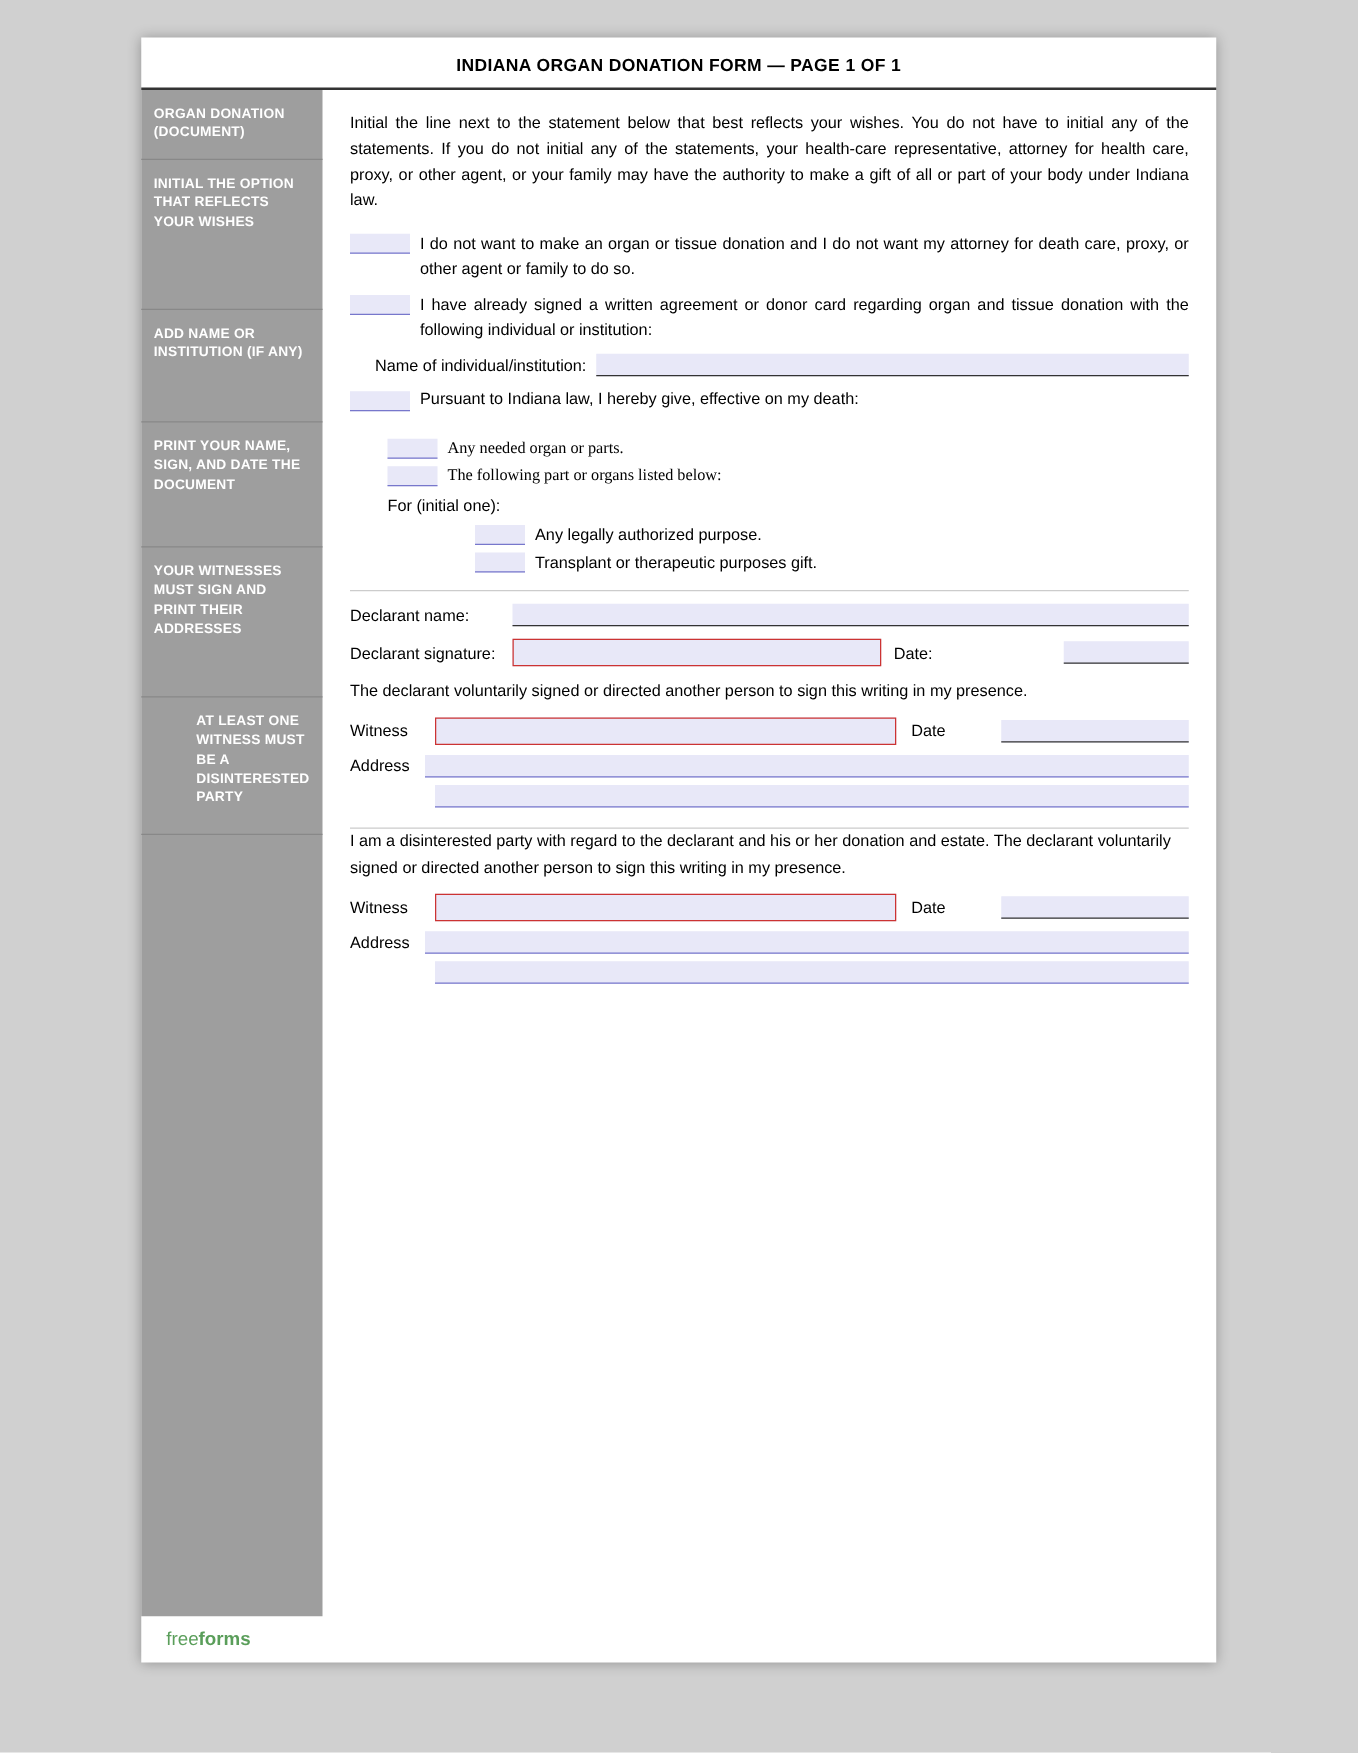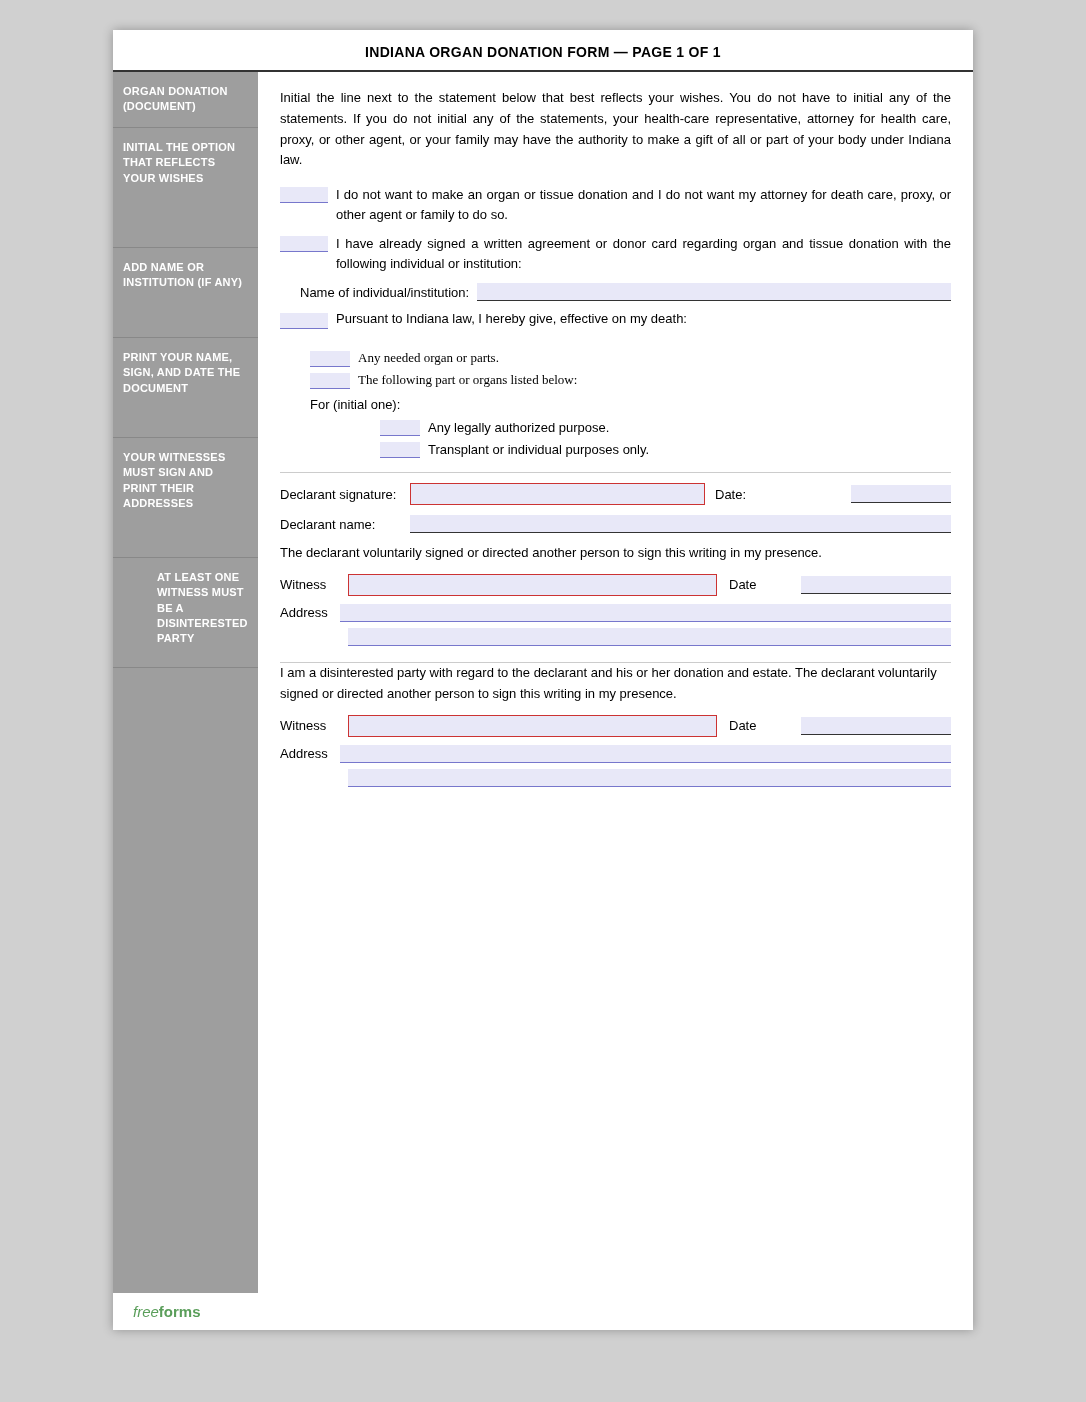--- a/index.html
+++ b/index.html
@@ -238,21 +238,20 @@
       padding: 10px 20px;
       font-size: 13px;
       color: #666;
     }
     .freeforms-logo {
       color: #5a9e5a;
       font-size: 15px;
     }
     .freeforms-logo span.free {
       font-weight: normal;
-      font-style: italic;
     }
     .freeforms-logo span.forms {
       font-weight: bold;
     }
   </style>
 </head>
 <body>
 
 <div class="page-wrapper">
   <div class="title-bar">INDIANA ORGAN DONATION FORM — PAGE 1 OF 1</div>
@@ -312,34 +311,34 @@
 
       <div class="for-initial">For (initial one):</div>
 
       <div class="purpose-options">
         <div class="purpose-line">
           <span class="initial-line" style="width:40px;min-width:40px;"></span>
           <span>Any legally authorized purpose.</span>
         </div>
         <div class="purpose-line">
           <span class="initial-line" style="width:40px;min-width:40px;"></span>
-          <span>Transplant or individual purposes only.</span>
+          <span>Transplant or therapeutic purposes gift.</span>
         </div>
       </div>
 
       <div class="declarant-section">
+        <div class="form-row">
+          <label>Declarant name:</label>
+          <input type="text" class="form-field" style="">
+        </div>
         <div class="form-row">
           <label>Declarant signature:</label>
           <input type="text" class="sig-field" style="">
           <label style="margin-left:10px;margin-right:6px;">Date:</label>
           <input type="text" class="date-field" style="">
-        </div>
-        <div class="form-row">
-          <label>Declarant name:</label>
-          <input type="text" class="form-field" style="">
         </div>
       </div>
 
       <div class="witness-section">
         <p class="witness-text">The declarant voluntarily signed or directed another person to sign this writing in my presence.</p>
 
         <div class="witness-row">
           <label>Witness</label>
           <input type="text" class="witness-field" style="">
           <label style="margin-left:4px;margin-right:4px;">Date</label>

